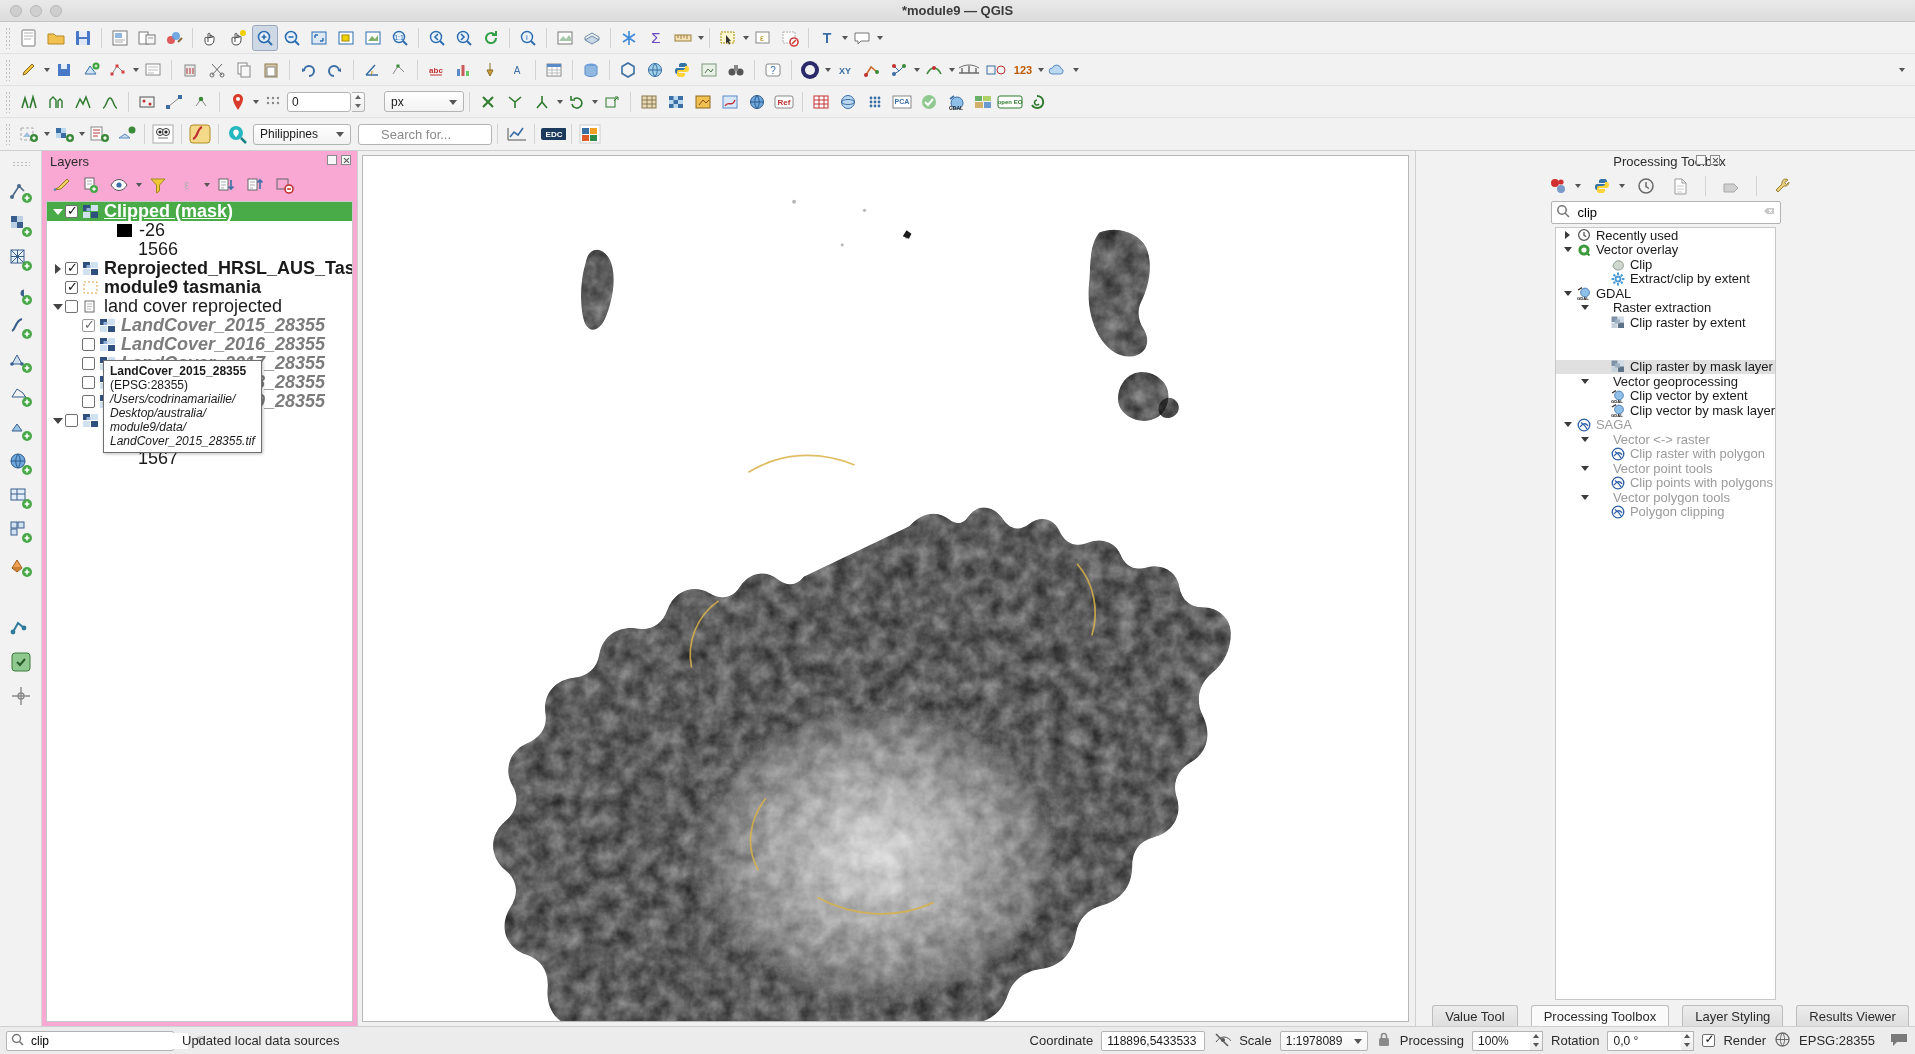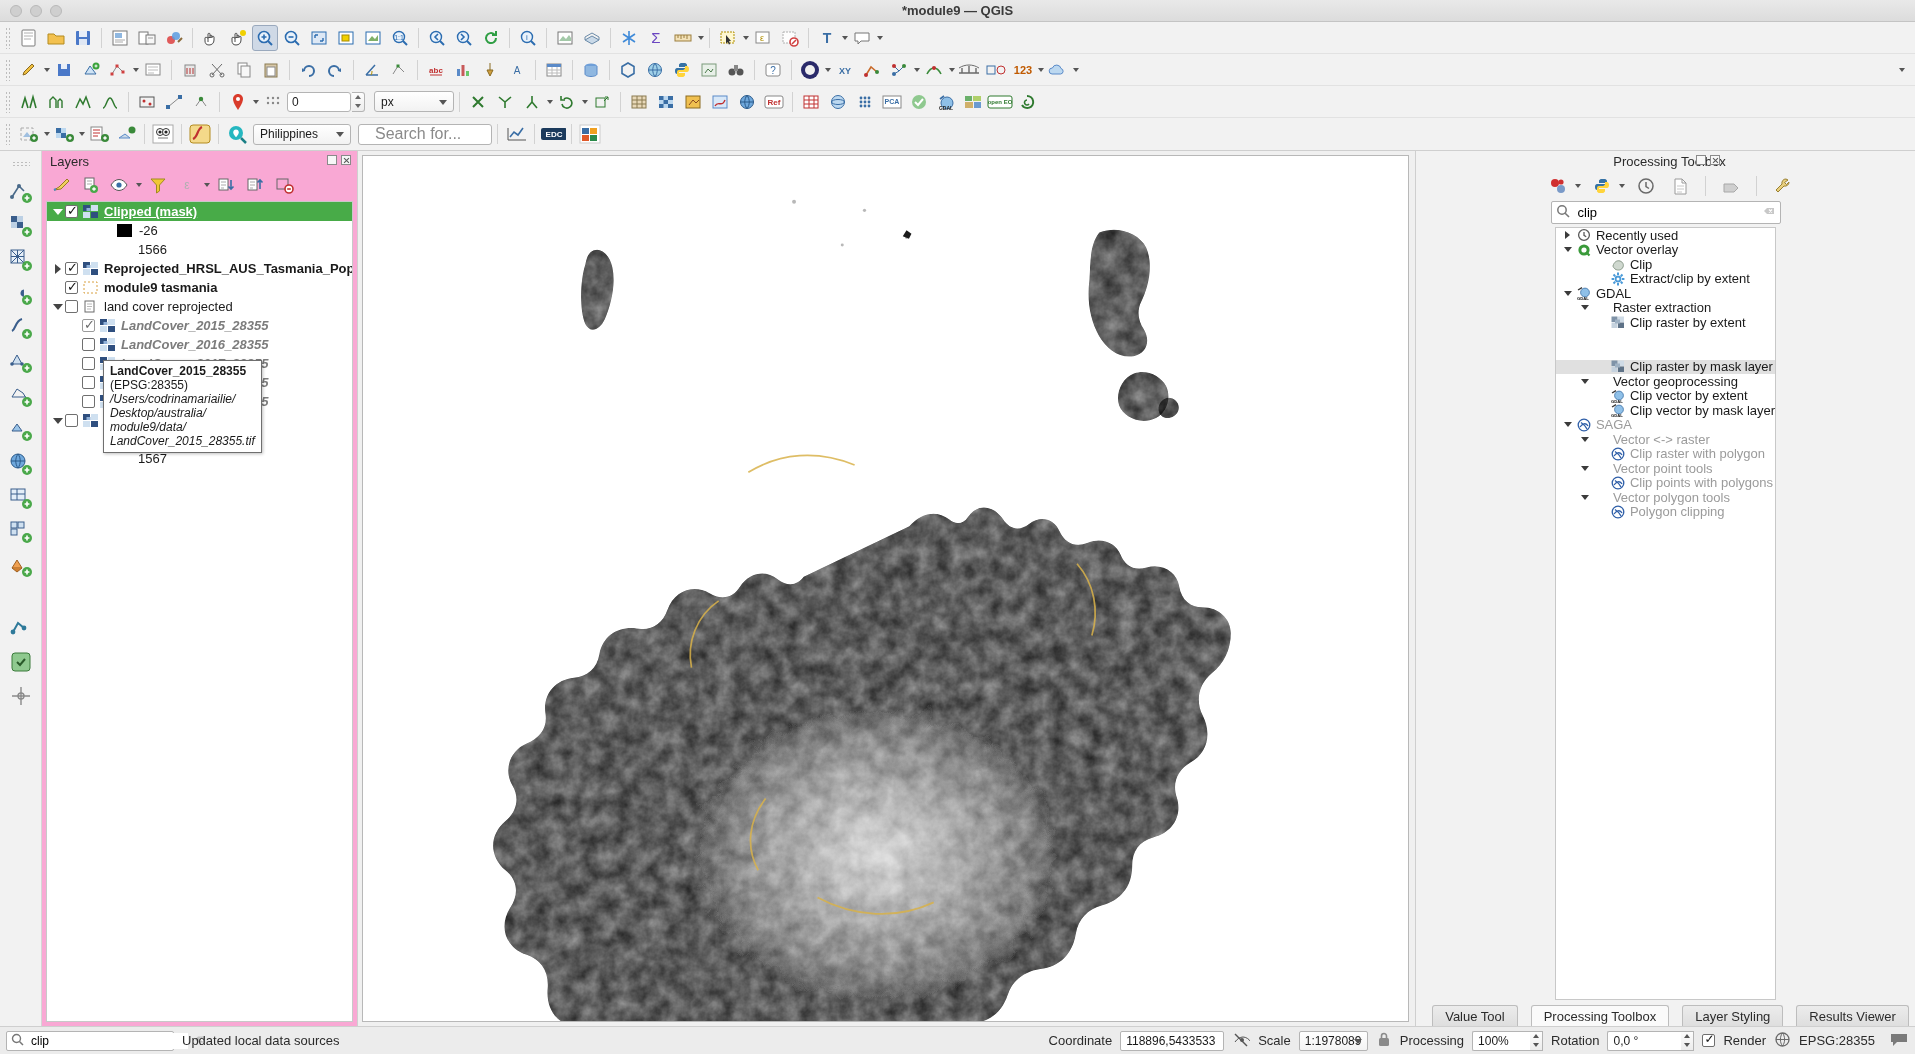--- a/index.html
+++ b/index.html
@@ -61,21 +61,21 @@
     height: 21px; background: linear-gradient(#ffffff,#f2f2f2); border: 1px solid #b4b4b4;
     border-radius: 3px; font-size: 12px; padding: 0 18px 0 6px; display: flex; align-items: center;
     position: relative; white-space: nowrap;
   }
   .combo::after {
     content:''; position:absolute; right:6px; top:50%; margin-top:-2px;
     border-left:4px solid transparent; border-right:4px solid transparent; border-top:5px solid #555;
   }
   .textinput {
     height: 21px; background: #fff; border: 1px solid #b4b4b4; border-radius: 3px;
-    font-size: 16px; padding: 0 16px; display: flex; align-items: center; color: #8a8a8a;
+    font-size: 13px; padding: 0 22px; display: flex; align-items: center; color: #8a8a8a;
   }
 
   
   .main { flex: 1 1 auto; display: flex; min-height: 0; background: #f0f0f0; }
 
   .lefticons { width: 42px; flex: 0 0 42px; background: #f2f2f2; border-right: 1px solid #d5d5d5;
                padding-top: 10px; display:flex; flex-direction: column; align-items:center; gap: 6px; }
   .lefticons .grip { width: 18px; height: 7px; margin: 0 0 4px 0;
       background-image: radial-gradient(#bdbdbd 1px, transparent 1px); background-size: 4px 3px; }
   .licon { width: 28px; height: 28px; display:flex; align-items:center; justify-content:center; }
@@ -100,21 +100,21 @@
   .exp { width: 14px; flex:0 0 14px; display:flex; align-items:center; justify-content:center; }
   .exp .tri-d { width:0;height:0;border-left:5px solid transparent;border-right:5px solid transparent;border-top:6px solid #444; }
   .exp .tri-r { width:0;height:0;border-top:5px solid transparent;border-bottom:5px solid transparent;border-left:6px solid #444; }
   .lrow.active .exp .tri-d { border-top-color:#fff; }
   .cb { width: 13px; height: 13px; border: 1px solid #6f6f6f; background:#fff; flex:0 0 13px;
         margin-right: 5px; position: relative; border-radius: 2px; }
   .cb.on::after { content:'✓'; position:absolute; left:1px; top:-3px; font-size: 13px; color: #111; }
   .cb.dim { border-color:#9a9a9a; }
   .cb.dim.on::after { color:#6a6a6a; }
   .lsym { width: 16px; height: 14px; flex:0 0 16px; margin-right: 5px; }
-  .lname { font-size: 13px; color:#1a1a1a; }
+  .lname { font-size: 18px; color:#1a1a1a; }
   .lname.b { font-weight: bold; }
   .lname.it { font-style: italic; color:#7c7c7c; font-weight: bold; }
   .swatch { width: 15px; height: 13px; background:#000; flex:0 0 15px; margin-right: 7px; }
 
   
   .tooltip {
     position: absolute; background:#ffffff; border:1px solid #6f6f6f;
     padding: 3px 6px 4px 6px; font-size: 12px; line-height: 14px;
     box-shadow: 1px 1px 3px rgba(0,0,0,.25); z-index: 50; white-space: nowrap;
   }
@@ -671,21 +671,21 @@
               <circle cx="11" cy="12" r="1.2"></circle>
               <circle cx="16" cy="12" r="1.2"></circle>
             </g>
           </svg>
         </span>
       <span class="numfield">0</span>
       <span class="spin">
           <i class="up"></i>
           <i class="dn"></i>
         </span>
-      <span class="combo" style="width:80px;margin-left:8px">px</span>
+      <span class="combo" style="width:80px;margin-left:18px">px</span>
       <span class="sep"></span>
       <span class="tb">
           <svg width="20" height="20">
             <path d="M5 5l10 10M15 5L5 15" stroke="#2f7a2f" stroke-width="2"></path>
           </svg>
         </span>
       <span class="tb">
           <svg width="20" height="20">
             <path d="M4 5l6 5 6-5M10 10v6" fill="none" stroke="#2f7a2f" stroke-width="1.6"></path>
           </svg>
@@ -1639,21 +1639,21 @@
     <span class="msg">Updated local data sources</span>
     <span class="spacer"></span>
     <span class="lbl">Coordinate</span>
     <span class="sfield" style="width:104px">118896,5433533</span>
     <span><svg width="18" height="18">
           <path d="M3 12c2-3 5-5 8-5s6 2 8 5" fill="none" stroke="#555"></path>
           <path d="M3 4l12 12" stroke="#555" stroke-width="1.4"></path>
           <circle cx="10" cy="10" r="2" fill="#555"></circle>
         </svg></span>
     <span class="lbl">Scale</span>
-    <span class="sfield combo2" style="width:69px">1:1978089</span>
+    <span class="sfield combo2" style="width:88px">1:1978089</span>
     <span><svg width="16" height="18">
           <rect x="3" y="8" width="10" height="8" rx="1.5" fill="#8a8a8a"></rect>
           <path d="M5.5 8V6a2.5 2.5 0 0 1 5 0v2" fill="none" stroke="#8a8a8a" stroke-width="1.6"></path>
         </svg></span>
     <span class="lbl">Processing</span>
     <span class="sfield" style="width:58px;border-right:none;border-radius:2px 0 0 2px">100%</span>
     <span class="spin2" style="margin-left:-8px">
         <span class="b">
           <i class="up"></i>
           <i class="dn"></i>

